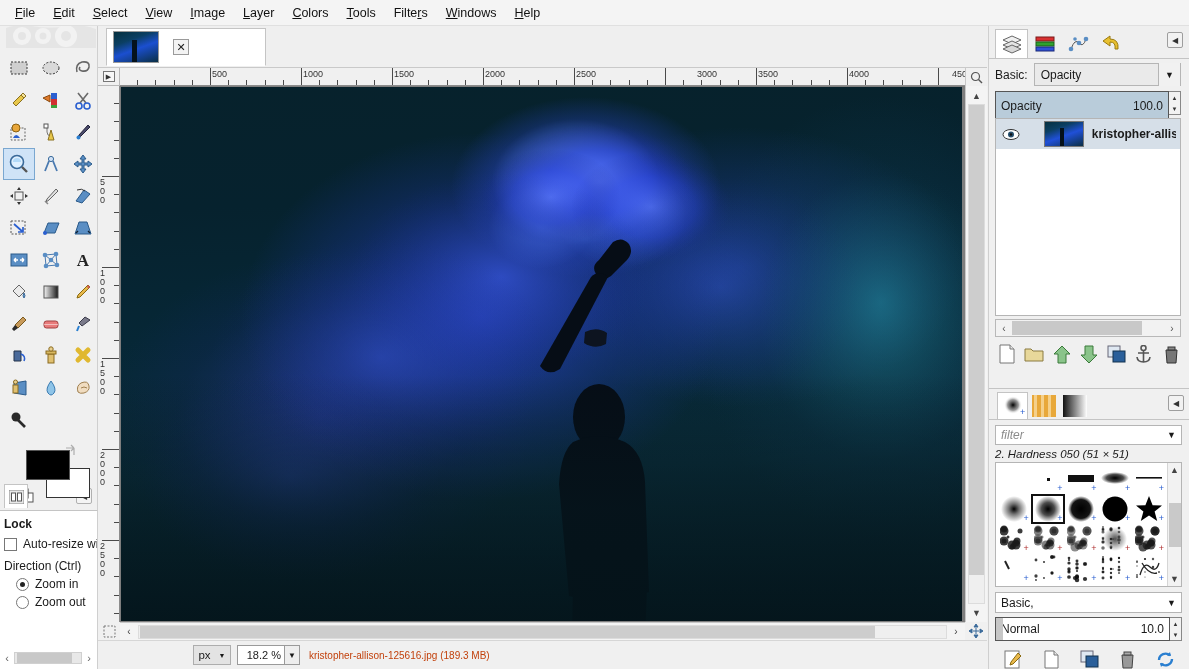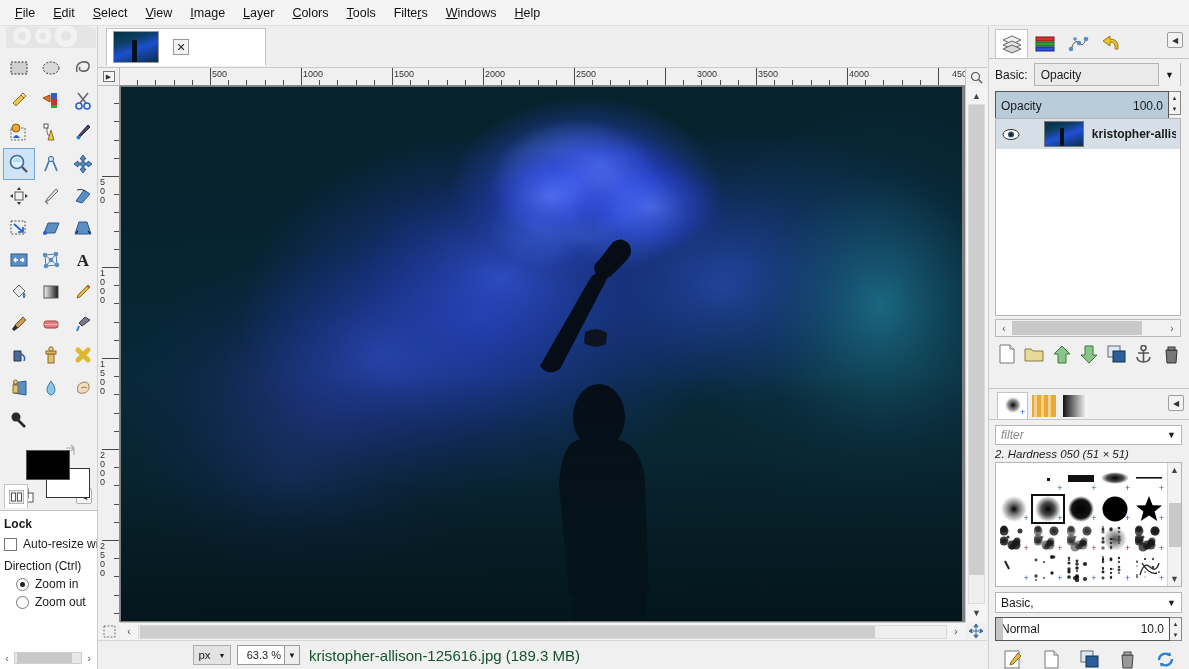--- a/index.html
+++ b/index.html
@@ -162,21 +162,21 @@
   .statusbar { position:absolute; left:98px; top:640px; width:889px; height:29px;
     background:#f0f0f0; border-top:1px solid #d6d6d6; display:flex; align-items:center;
     padding-left:95px; }
   .unitbox { width:38px; height:20px; background:#e3e3e3; border:1px solid #adadad;
     display:flex; align-items:center; justify-content:center; font-size:11.5px; gap:8px;}
   .zoombox { margin-left:6px; display:flex; align-items:center; }
   .zoom-input { width:48px; height:20px; background:#fff; border:1px solid #9a9a9a;
     font-size:11px; text-align:right; padding-right:3px; line-height:19px; color:#222;}
   .zoom-arrow { width:15px; height:20px; background:#eee; border:1px solid #9a9a9a;
     border-left:none; display:flex; align-items:center; justify-content:center; font-size:8px;}
-  .status-text { margin-left:9px; font-size:15px; color:#14532d; }
+  .status-text { margin-left:9px; font-size:10px; color:#c2410c; }
 
   
   .dock { position:absolute; left:988px; top:26px; width:201px; height:643px;
     background:#f0f0f0; border-left:1px solid #cfcfcf; }
 
   .dock-tabs { height:33px; background:#efefef; display:flex; align-items:flex-end;
     padding-left:6px; position:relative; border-bottom:1px solid #c4c4c4;}
   .dtab { width:33px; height:29px; display:flex; align-items:center; justify-content:center;
     border:1px solid transparent; border-bottom:none; }
   .dtab.active { background:#fff; border-color:#c4c4c4; }
@@ -757,21 +757,21 @@
         </svg>
     </div>
   </div>
 
   <div class="statusbar">
     <div class="unitbox">
       <span>px</span>
       <span style="font-size:7px;">▼</span>
     </div>
     <div class="zoombox">
-      <div class="zoom-input">63.3 %</div>
+      <div class="zoom-input">18.2 %</div>
       <div class="zoom-arrow">▼</div>
     </div>
     <div class="status-text">kristopher-allison-125616.jpg (189.3 MB)</div>
   </div>
 
   <div class="dock">
 
     <div class="dock-tabs">
       <div class="dtab active">
         <svg width="22" height="20" viewBox="0 0 22 20">

